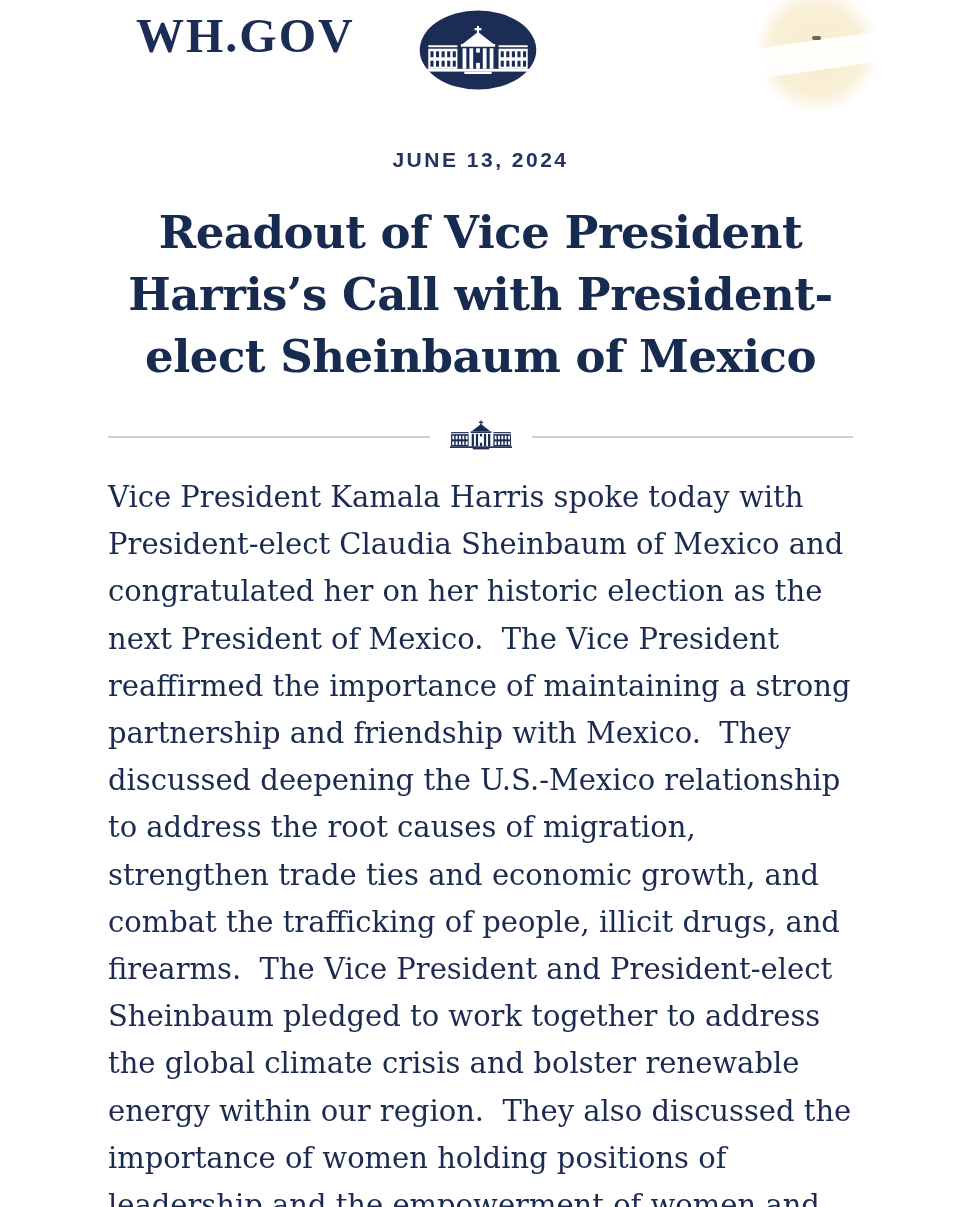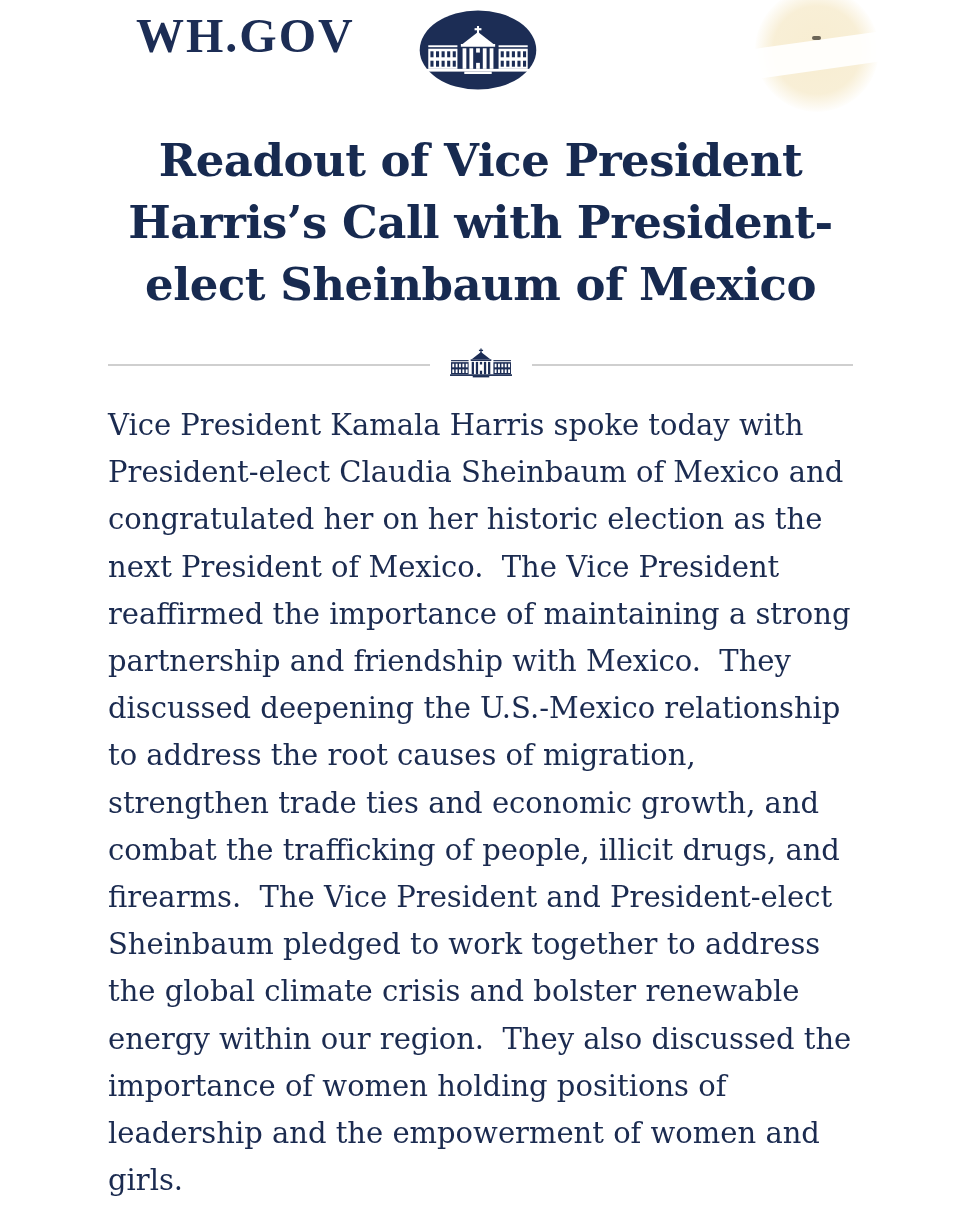--- a/index.html
+++ b/index.html
@@ -130,20 +130,21 @@
         </g>
       </svg>
     </span>
 
     <div class="watermark"></div>
     <div class="watermark-speck"></div>
   </div>
 
   <div class="article">
 
+    <div class="article-date">JUNE 13, 2024</div>
 
     <h1 class="article-title">Readout of Vice President Harris’s Call with President-elect Sheinbaum of Mexico</h1>
 
     <div class="divider">
       <div class="rule"></div>
       <span class="glyph">
         <svg viewBox="0 0 120 64" width="62" height="34" aria-hidden="true">
 
           <g fill="#1c2d55">
             <rect x="58.8" y="0" width="2.4" height="9"></rect>

